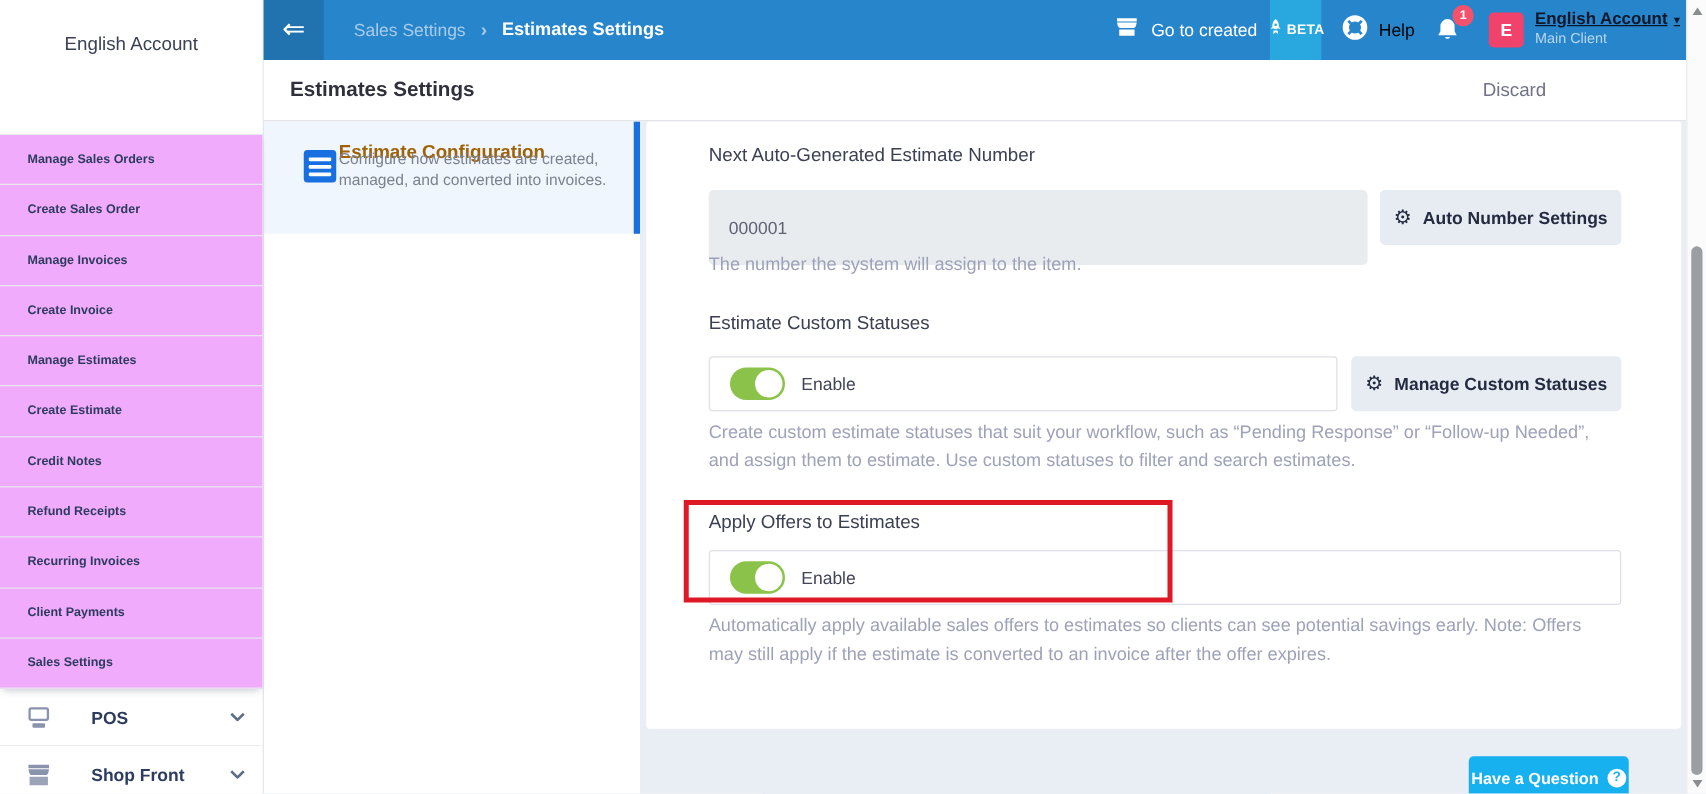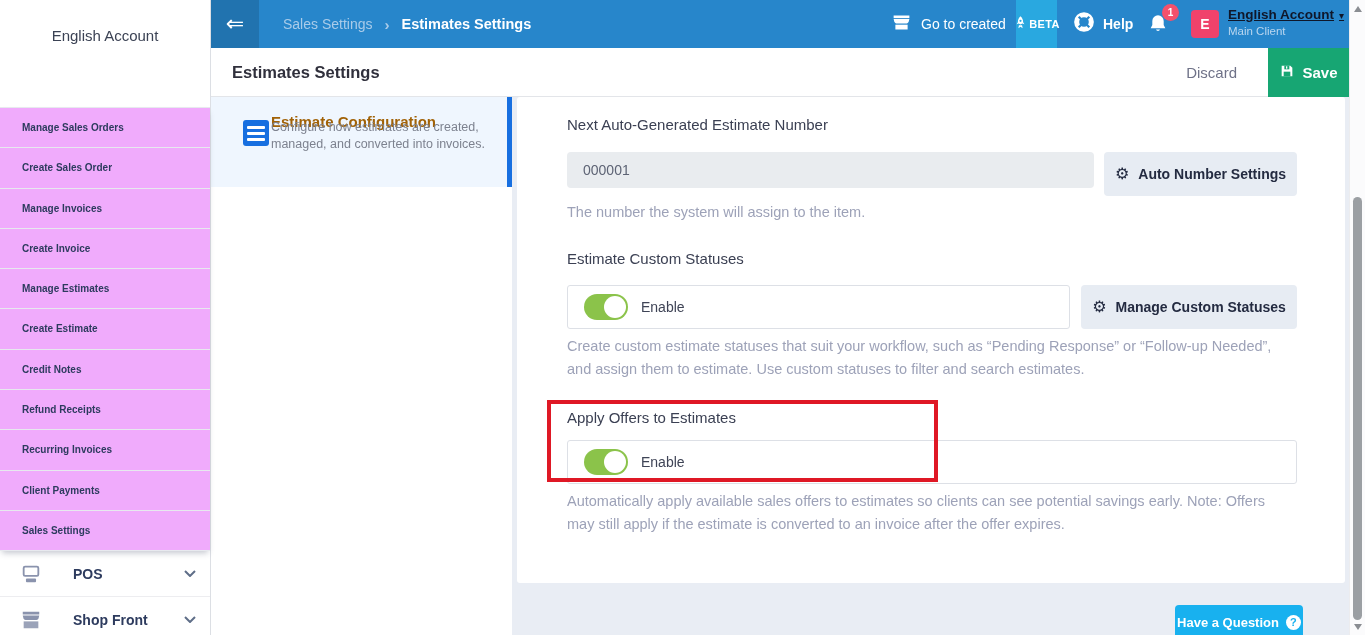--- a/index.html
+++ b/index.html
@@ -27,21 +27,21 @@
   .crumbs { position:absolute; left:72px; top:0; height:48px; display:flex; align-items:center; gap:12px; }
   .crumb-parent { font-size:14px; font-weight:500; color:#a9cbe9; cursor:pointer; }
   .crumb-sep { font-size:15px; font-weight:700; color:#a9cbe9; }
   .crumb-current { font-size:14.5px; font-weight:700; color:#fff; }
   .goto { position:absolute; left:680px; top:0; height:48px; display:flex; align-items:center; gap:9px; cursor:pointer; }
   .goto span.lbl { font-size:14px; font-weight:500; color:#fff; }
   .beta-tile { position:absolute; left:805px; top:0; width:41px; height:48px; background:#29a8e0; display:flex; flex-direction:row;
                align-items:center; justify-content:center; gap:1px; cursor:pointer; }
   .beta-tile .lbl { font-size:11px; font-weight:700; color:#fff; letter-spacing:.3px; }
   .help { position:absolute; left:862px; top:0; height:48px; display:flex; align-items:center; gap:8px; cursor:pointer; }
-  .help .lbl { font-size:14px; font-weight:700; color:#ffffff; }
+  .help .lbl { font-size:14px; font-weight:400; color:#000000; }
   .bell { position:absolute; left:936px; top:13px; width:22px; height:22px; cursor:pointer; }
   .badge { position:absolute; left:951px; top:4px; width:17px; height:17px; border-radius:50%; background:#f4516c;
            color:#fff; font-size:10px; font-weight:700; text-align:center; line-height:17px; }
   .avatar { position:absolute; left:980px; top:10px; width:28px; height:28px; border-radius:4px; background:#f0426b;
             color:#fff; font-size:14px; font-weight:700; text-align:center; line-height:28px; cursor:pointer; }
   .account-box { position:absolute; left:1017px; top:7px; cursor:pointer; }
   .account-line1 { font-size:13.5px; font-weight:700; color:#0f172a; white-space:nowrap;text-decoration:underline; }
   .account-line1 .caret { font-size:10px; margin-left:5px; }
   .account-line2 { font-size:11.5px; color:#b9d6ef; margin-top:3px; }
   
@@ -55,21 +55,21 @@
   .config-col { position:absolute; left:0; top:0; width:301px; height:538px; background:#fff; }
   .config-item { position:relative; height:90px; background:#eff6fe; cursor:pointer; }
   .config-item .indicator { position:absolute; right:0; top:0; width:5px; height:90px; background:#176fe0; }
   .config-icon { position:absolute; left:32px; top:23px; width:26px; height:26px; border-radius:3px; background:#176fe0;
                  display:flex; flex-direction:column; justify-content:center; gap:3px; padding:0 4px; }
   .config-icon i { display:block; height:3px; background:#fff; border-radius:1px; }
   .config-title { position:absolute; left:60px; top:16px; font-size:15px; font-weight:700; color:#a16207; }
   .config-desc { position:absolute; left:60px; top:22px; width:230px; font-size:12.5px; line-height:17px; color:#7d828f; }
   .card { position:absolute; left:306px; top:0; width:828px; height:486px; background:#fff; border-radius:3px; }
   .field-label { position:absolute; left:50px; font-size:15px; font-weight:500; color:#3b4053; }
-  .text-input { position:absolute; left:50px; top:55px; width:527px; height:36px; background:#e9ecef; border:none; border-radius:4px;
+  .text-input { position:absolute; left:50px; top:55px; width:527px; height:60px; background:#e9ecef; border:none; border-radius:4px;
                 padding-left:16px; font-size:14px; color:#5d6374; font-family:inherit; }
   .gbtn { position:absolute; height:44px; background:#e7ecf3; border:none; border-radius:4px; cursor:pointer; font-family:inherit;
           display:flex; align-items:center; justify-content:center; gap:9px; font-size:14px; font-weight:700; color:#242b41; }
   .gear { font-size:16px; color:#242b41; line-height:1; font-family:"DejaVu Sans",sans-serif; }
   .help-text { position:absolute; left:50px; font-size:14.5px; line-height:23px; color:#9da2b8; }
   .toggle-box { position:absolute; left:50px; height:44px; background:#fff; border:1px solid #dde0e6; border-radius:3px;
                 display:flex; align-items:center; }
   .toggle { position:relative; width:44px; height:26px; border-radius:13px; background:#8bc34a; margin-left:16px; cursor:pointer; flex:0 0 44px; }
   .toggle .knob { position:absolute; right:2px; top:2px; width:22px; height:22px; border-radius:50%; background:#fff; }
   .toggle-label { margin-left:13px; font-size:14px; color:#3f4456; }
@@ -193,31 +193,20 @@
       <div class="account-line1">
         <span>English Account</span><span class="caret">▾</span>
       </div>
       <div class="account-line2">Main Client</div>
     </div>
   </header>
 
   <div class="page-header">
     <div class="page-title">Estimates Settings</div>
     <button class="discard">Discard</button>
-    <button class="save">
-      <span>
-        <svg viewBox="0 0 24 24" width="16" height="16">
-          <path d="M4 4h13l3 3v13H4z" fill="#fff"></path>
-          <rect x="8" y="4" width="7.5" height="5.5" fill="#17a673"></rect>
-          <rect x="10.5" y="5" width="2" height="3.5" fill="#fff"></rect>
-          <rect x="7" y="13" width="10" height="7" fill="#17a673"></rect>
-        </svg>
-      </span>
-      <span>Save</span>
-    </button>
   </div>
 
   <main class="content">
 
     <div class="config-col">
       <div class="config-item">
         <span class="config-icon">
             <i></i>
             <i></i>
             <i></i>

